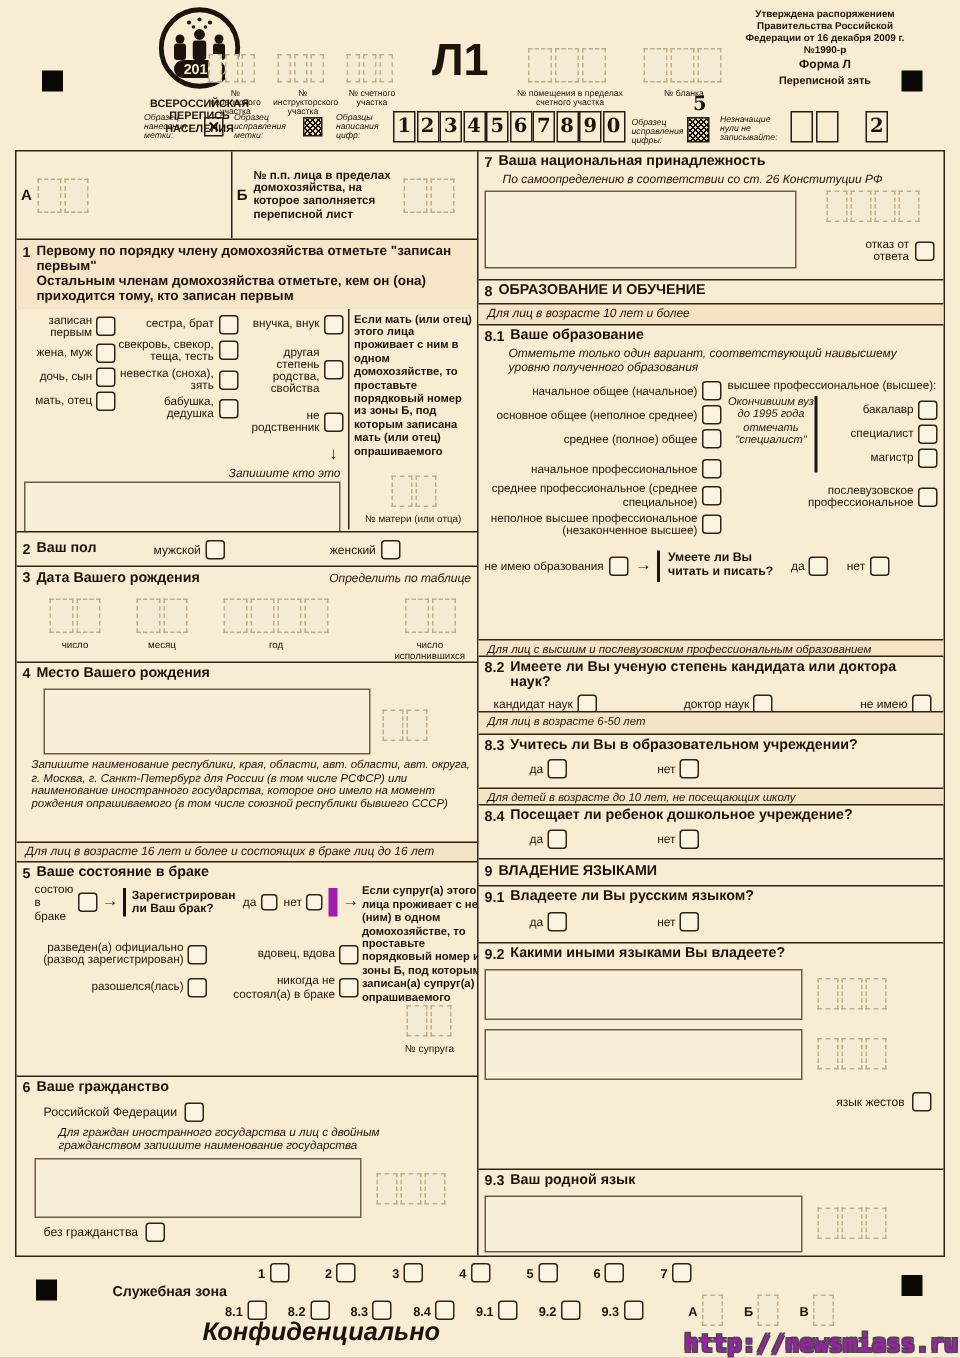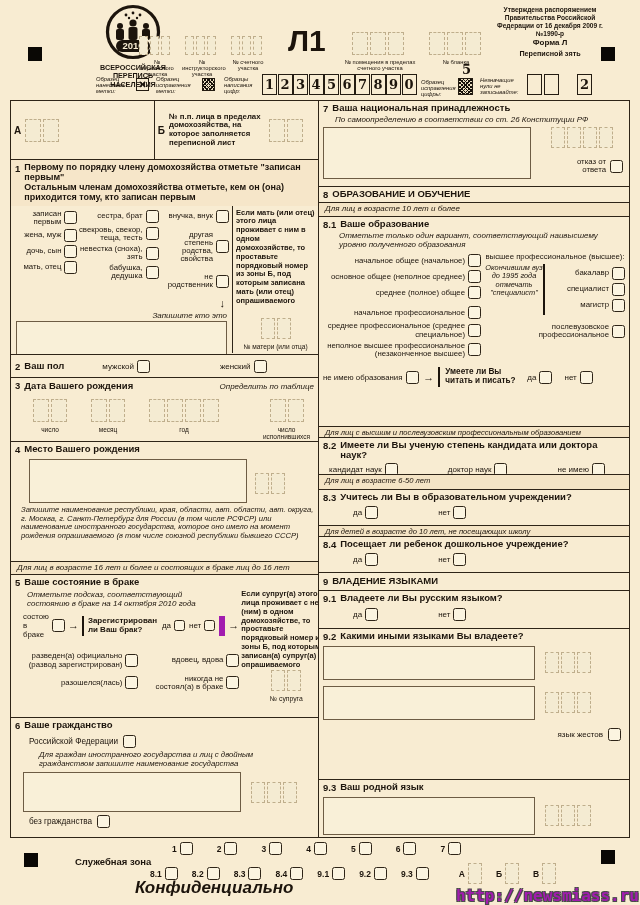--- a/index.html
+++ b/index.html
@@ -311,21 +311,20 @@
 
       <div class="strip" style="height:14px">Для лиц в возрасте 16 лет и более и состоящих в браке лиц до 16 лет</div>
 
       <div class="sec" style="height:142px;border-top:none">
         <div style="display:flex">
             <span class="qnum">5</span>
             <span class="qtitle">Ваше состояние в браке</span>
           </div>
         <div style="display:flex">
           <div style="flex:1">
-            <div class="hint" style="margin:2px 0 4px 12px;width:190px">Отметьте подсказ, соответствующий состоянию в браке на 14 октября 2010 года</div>
             <div style="display:flex;align-items:center;gap:3px;margin-left:8px">
               <span style="font-size:7.8px">состою в браке</span>
               <span class="cb"></span>
               <span class="arr">→</span>
               <span class="vbar" style="display:flex;align-items:center;gap:4px">
                 <span class="b" style="font-size:8px;width:70px;line-height:1.1">Зарегистрирован ли Ваш брак?</span>
                 <span class="yn">
                     <span>да</span>
                     <span class="cb sm"></span>
                   </span>
@@ -454,21 +453,21 @@
             <div class="opt">
                 <span class="ol">среднее профессиональное (среднее специальное)</span>
                 <span class="cb"></span>
               </div>
             <div class="opt">
                 <span class="ol">неполное высшее профессиональное (незаконченное высшее)</span>
                 <span class="cb"></span>
               </div>
           </div>
           <div style="flex:1;padding-left:4px">
-            <div style="font-size:7.8px;text-align:center;line-height:1.1;margin:2px 0">высшее профессиональное (высшее):</div>
+            <div style="font-size:7.8px;text-align:left;line-height:1.1;margin:2px 0">высшее профессиональное (высшее):</div>
             <div style="display:flex">
               <div class="hint" style="width:58px;text-align:center;font-size:7.4px">Окончившим вуз до 1995 года отмечать "специалист"</div>
               <div style="flex:1;border-left:2px solid #1c140c;padding-left:4px">
                 <div class="opt">
                     <span class="ol">бакалавр</span>
                     <span class="cb"></span>
                   </div>
                 <div class="opt">
                     <span class="ol">специалист</span>
                     <span class="cb"></span>
@@ -501,21 +500,21 @@
         </div>
       </div>
 
       <div class="strip" style="height:12px;font-size:7.6px">Для лиц с высшим и послевузовским профессиональным образованием</div>
 
       <div class="sec" style="height:36px;border-top:none">
         <div style="display:flex">
             <span class="qnum">8.2</span>
             <span class="qtitle" style="width:270px">Имеете ли Вы ученую степень кандидата или доктора наук?</span>
           </div>
-        <div style="display:flex;align-items:flex-start;margin:2px 20px 0 6px;justify-content:space-between">
+        <div style="display:flex;align-items:flex-start;margin:2px 4px 0 6px;justify-content:space-between">
           <span class="yn">
               <span>кандидат наук</span>
               <span class="cb"></span>
             </span>
           <span class="yn">
               <span>доктор наук</span>
               <span class="cb"></span>
             </span>
           <span class="yn">
               <span>не имею</span>

